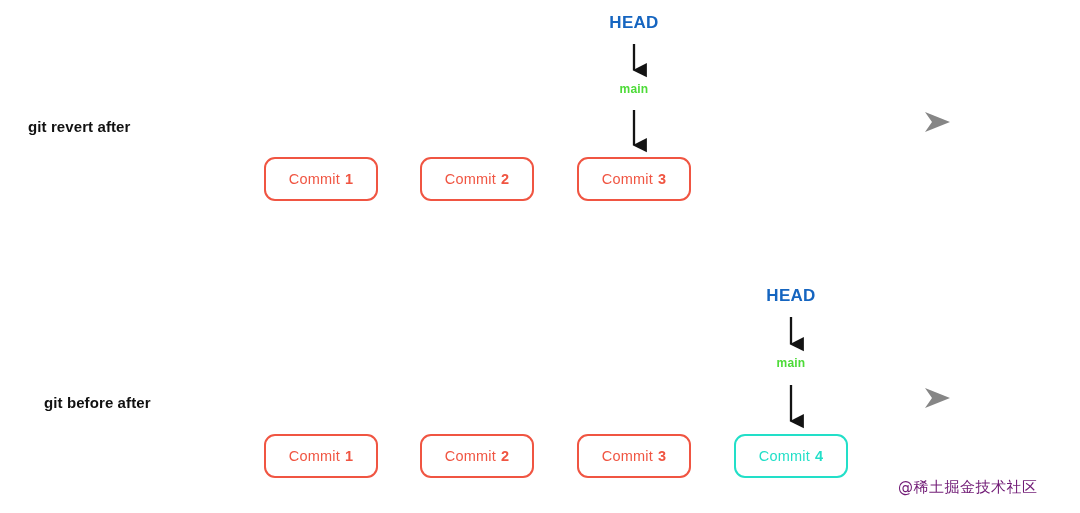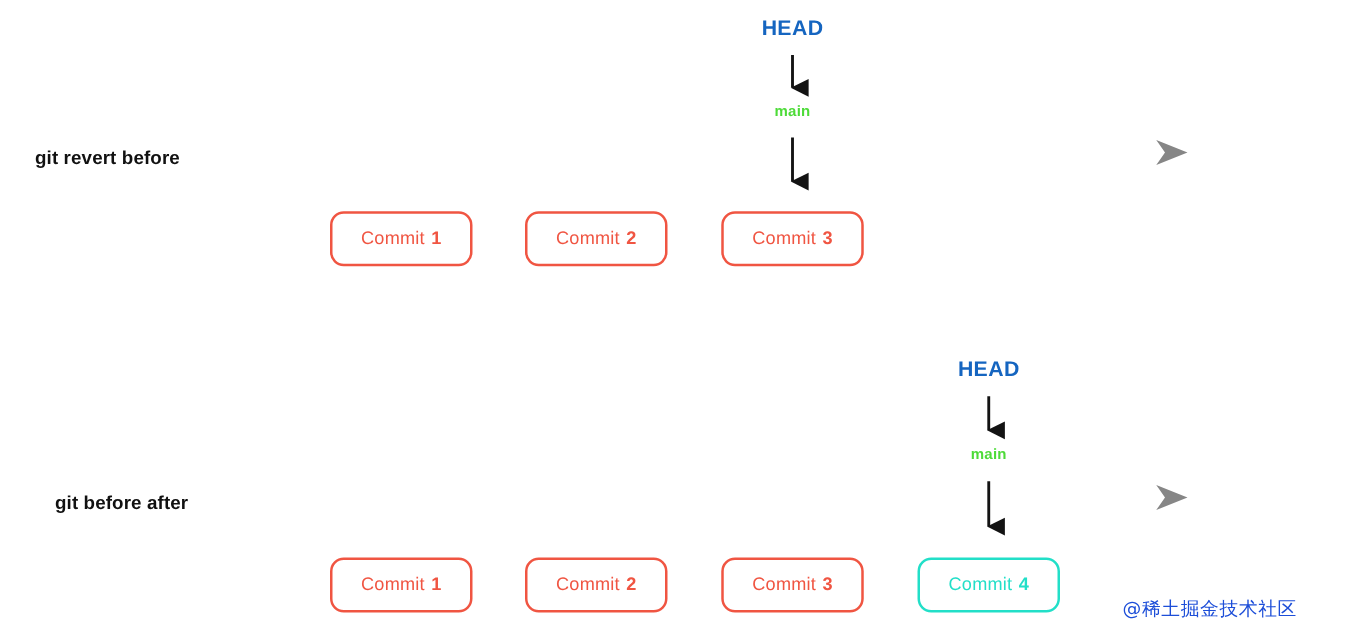--- a/index.html
+++ b/index.html
@@ -67,39 +67,38 @@
     display: flex;
     align-items: center;
     justify-content: center;
     background: #ffffff;
     border-radius: 11px;
     font-family: "Liberation Sans", sans-serif;
     font-size: 14.5px;
     font-weight: 500;
     letter-spacing: 0.2px;
     white-space: nowrap;
-    margin-top: 12px;
   }
   .commit-box.red {
     border: 2.1px solid #f05542;
     color: #f05542;
   }
   .commit-box.cyan {
     border: 2.1px solid #22dfc8;
     color: #22dfc8;
   }
 
   
   #watermark {
     position: absolute;
     left: 898px;
     top: 478px;
     font-family: "DejaVu Sans", sans-serif;
     font-size: 15px;
-    color: #1d4ed8;
+    color: #701a75;
     white-space: nowrap;
     letter-spacing: 0.5px;
   }
 </style>
 </head>
 <body>
 
 <svg id="canvas" viewBox="0 0 1080 513" xmlns="http://www.w3.org/2000/svg">
   <defs>
     <filter id="rough" x="-10%" y="-60%" width="120%" height="220%">
@@ -130,21 +129,21 @@
     <path d="M925,388 L950,398 L925,408 L932,398 Z" fill="#868686"></path>
   </g>
   <g>
     <line x1="791" y1="317" x2="791" y2="344" stroke="#131313" stroke-width="2.3" marker-end="url(#ptr-arrow)"></line>
   </g>
   <g>
     <line x1="791" y1="385" x2="791" y2="421" stroke="#131313" stroke-width="2.3" marker-end="url(#ptr-arrow)"></line>
   </g>
 </svg>
 
-<div class="row-label" id="label-before">git revert before</div>
+<div class="row-label" id="label-before">git revert after</div>
 
 <div class="row-label" id="label-after">git before after</div>
 
 <div class="ptr-label ptr-head" id="head-top">HEAD</div>
 
 <div class="ptr-label ptr-main" id="main-top">main</div>
 
 <div class="ptr-label ptr-head" id="head-bot">HEAD</div>
 
 <div class="ptr-label ptr-main" id="main-bot">main</div>

